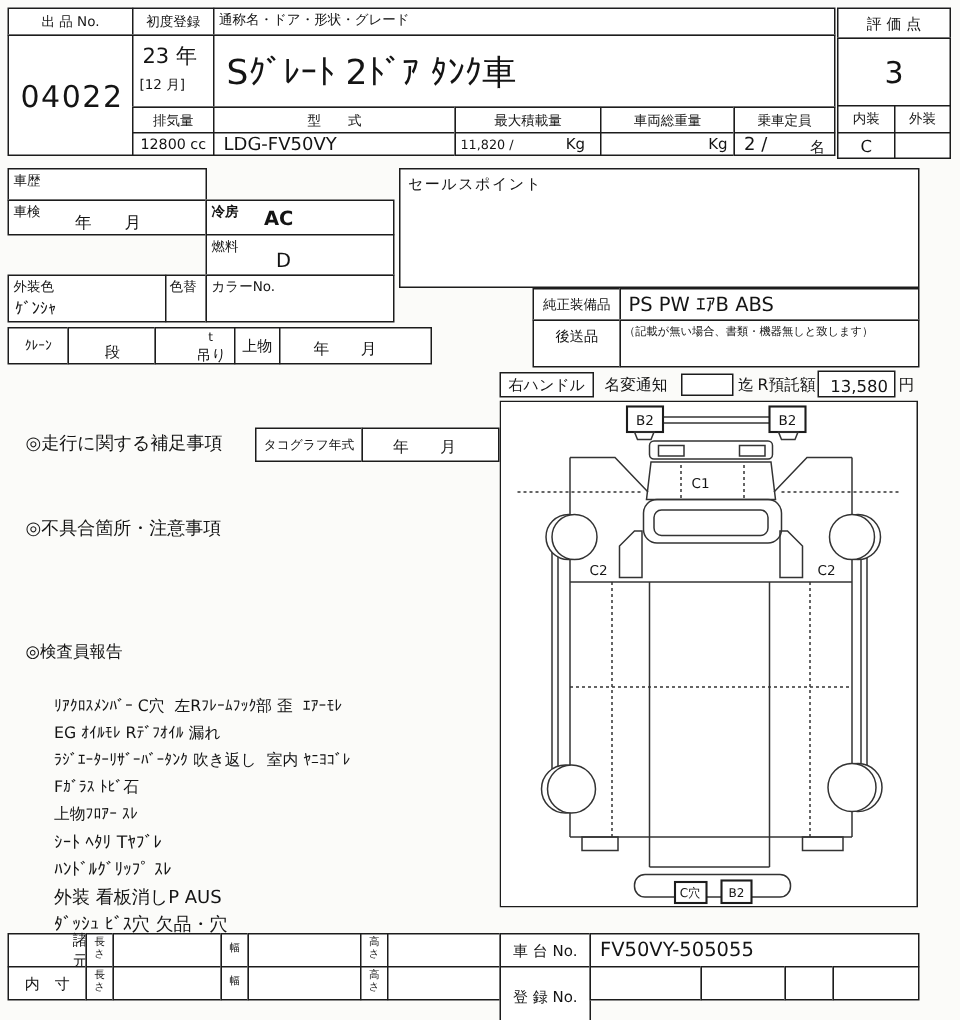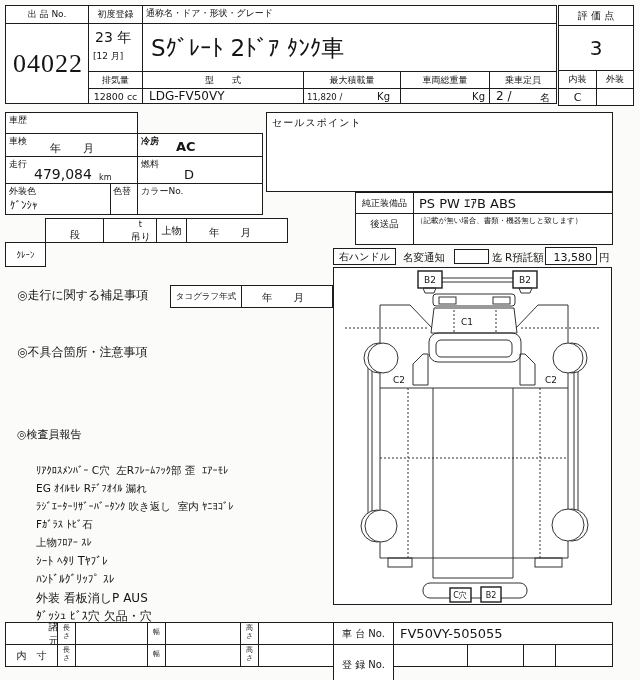--- a/index.html
+++ b/index.html
@@ -13,21 +13,21 @@
   .vlab{width:10px;margin:2px auto 0;word-break:break-all;font-size:7px;line-height:7.5px;text-align:center;}
   .rep{position:absolute;left:36px;font-size:10.5px;white-space:pre;}
   svg text{font-family:inherit;fill:#141414;}
 </style>
 </head>
 <body>
 
 <div class="sheet">
 
   <div class="cell ctr lb" style="left:5px;top:5px;width:84px;height:19px;">出 品 No.</div>
-  <div class="cell ctr" style="left:5px;top:23px;width:86px;height:81px;font-size:26px;letter-spacing:1px;font-family:Liberation Serif, serif;">04022</div>
+  <div class="cell ctr" style="left:5px;top:23px;width:86px;height:81px;font-size:20px;letter-spacing:1px;">04022</div>
 
   <div class="cell ctr lb" style="left:88px;top:5px;width:55px;height:19px;">初度登録</div>
   <div class="cell" style="left:88px;top:23px;width:55px;height:49px;">
     <div style="font-size:14px;padding:5px 0 0 6px;">23 年</div>
     <div style="font-size:9px;padding:3px 0 0 4px;">[12 月]</div>
   </div>
   <div class="cell ctr lb" style="left:88px;top:71px;width:55px;height:18px;">排気量</div>
   <div class="cell ctr" style="left:88px;top:88px;width:55px;height:16px;font-size:9.5px;">12800 cc</div>
 
   <div class="cell lb tl" style="left:142px;top:5px;width:415px;height:19px;">通称名・ドア・形状・グレード</div>
@@ -68,42 +68,37 @@
 
   <div class="cell" style="left:5px;top:133px;width:133px;height:24px;">
     <span class="lb" style="position:absolute;left:3px;top:1px;">車検</span>
     <span style="position:absolute;left:44px;top:7px;font-size:11px;white-space:pre;">年　　月</span>
   </div>
   <div class="cell" style="left:137px;top:133px;width:126px;height:24px;font-weight:bold;">
     <span class="lb" style="position:absolute;left:3px;top:1px;">冷房</span>
     <span style="position:absolute;left:38px;top:5px;font-size:13px;">AC</span>
   </div>
 
-  <div class="cell" style="left:5px;top:156px;width:133px;height:28px;">
-    <span class="lb" style="position:absolute;left:3px;top:1px;">走行</span>
-    <span style="position:absolute;left:28px;top:9px;font-size:14px;">479,084</span>
-    <span style="position:absolute;left:93px;top:16px;font-size:8px;">km</span>
-  </div>
   <div class="cell" style="left:137px;top:156px;width:126px;height:28px;">
     <span class="lb" style="position:absolute;left:3px;top:1px;">燃料</span>
     <span style="position:absolute;left:46px;top:10px;font-size:13px;">D</span>
   </div>
 
   <div class="cell" style="left:5px;top:183px;width:106px;height:32px;">
     <span class="lb" style="position:absolute;left:3px;top:1px;">外装色</span>
     <span style="position:absolute;left:4px;top:15px;font-size:11px;">ｹﾞﾝｼｬ</span>
   </div>
   <div class="cell" style="left:110px;top:183px;width:28px;height:32px;text-align:right;">
     <span class="lb" style="position:absolute;left:2px;top:1px;">色替</span>
   </div>
   <div class="cell" style="left:137px;top:183px;width:126px;height:32px;">
     <span class="lb" style="position:absolute;left:3px;top:1px;">カラーNo.</span>
   </div>
 
-  <div class="cell ctr" style="left:5px;top:218px;width:41px;height:25px;font-size:9px;margin-top:24px;">ｸﾚｰﾝ</div>
+  <div class="cell ctr" style="left:5px;top:218px;width:41px;height:25px;font-size:9px;">ｸﾚｰﾝ</div>
   <div class="cell" style="left:45px;top:218px;width:59px;height:25px;">
     <span class="lb2" style="position:absolute;left:24px;top:9px;">段</span>
   </div>
   <div class="cell" style="left:103px;top:218px;width:54px;height:25px;">
     <span style="position:absolute;right:14px;top:1px;font-size:8px;">t</span>
     <span class="lb2" style="position:absolute;right:5px;top:11px;">吊り</span>
   </div>
   <div class="cell ctr lb2" style="left:156px;top:218px;width:31px;height:25px;">上物</div>
   <div class="cell" style="left:186px;top:218px;width:102px;height:25px;">
     <span style="position:absolute;left:22px;top:7px;font-size:10.5px;white-space:pre;">年　　月</span>

